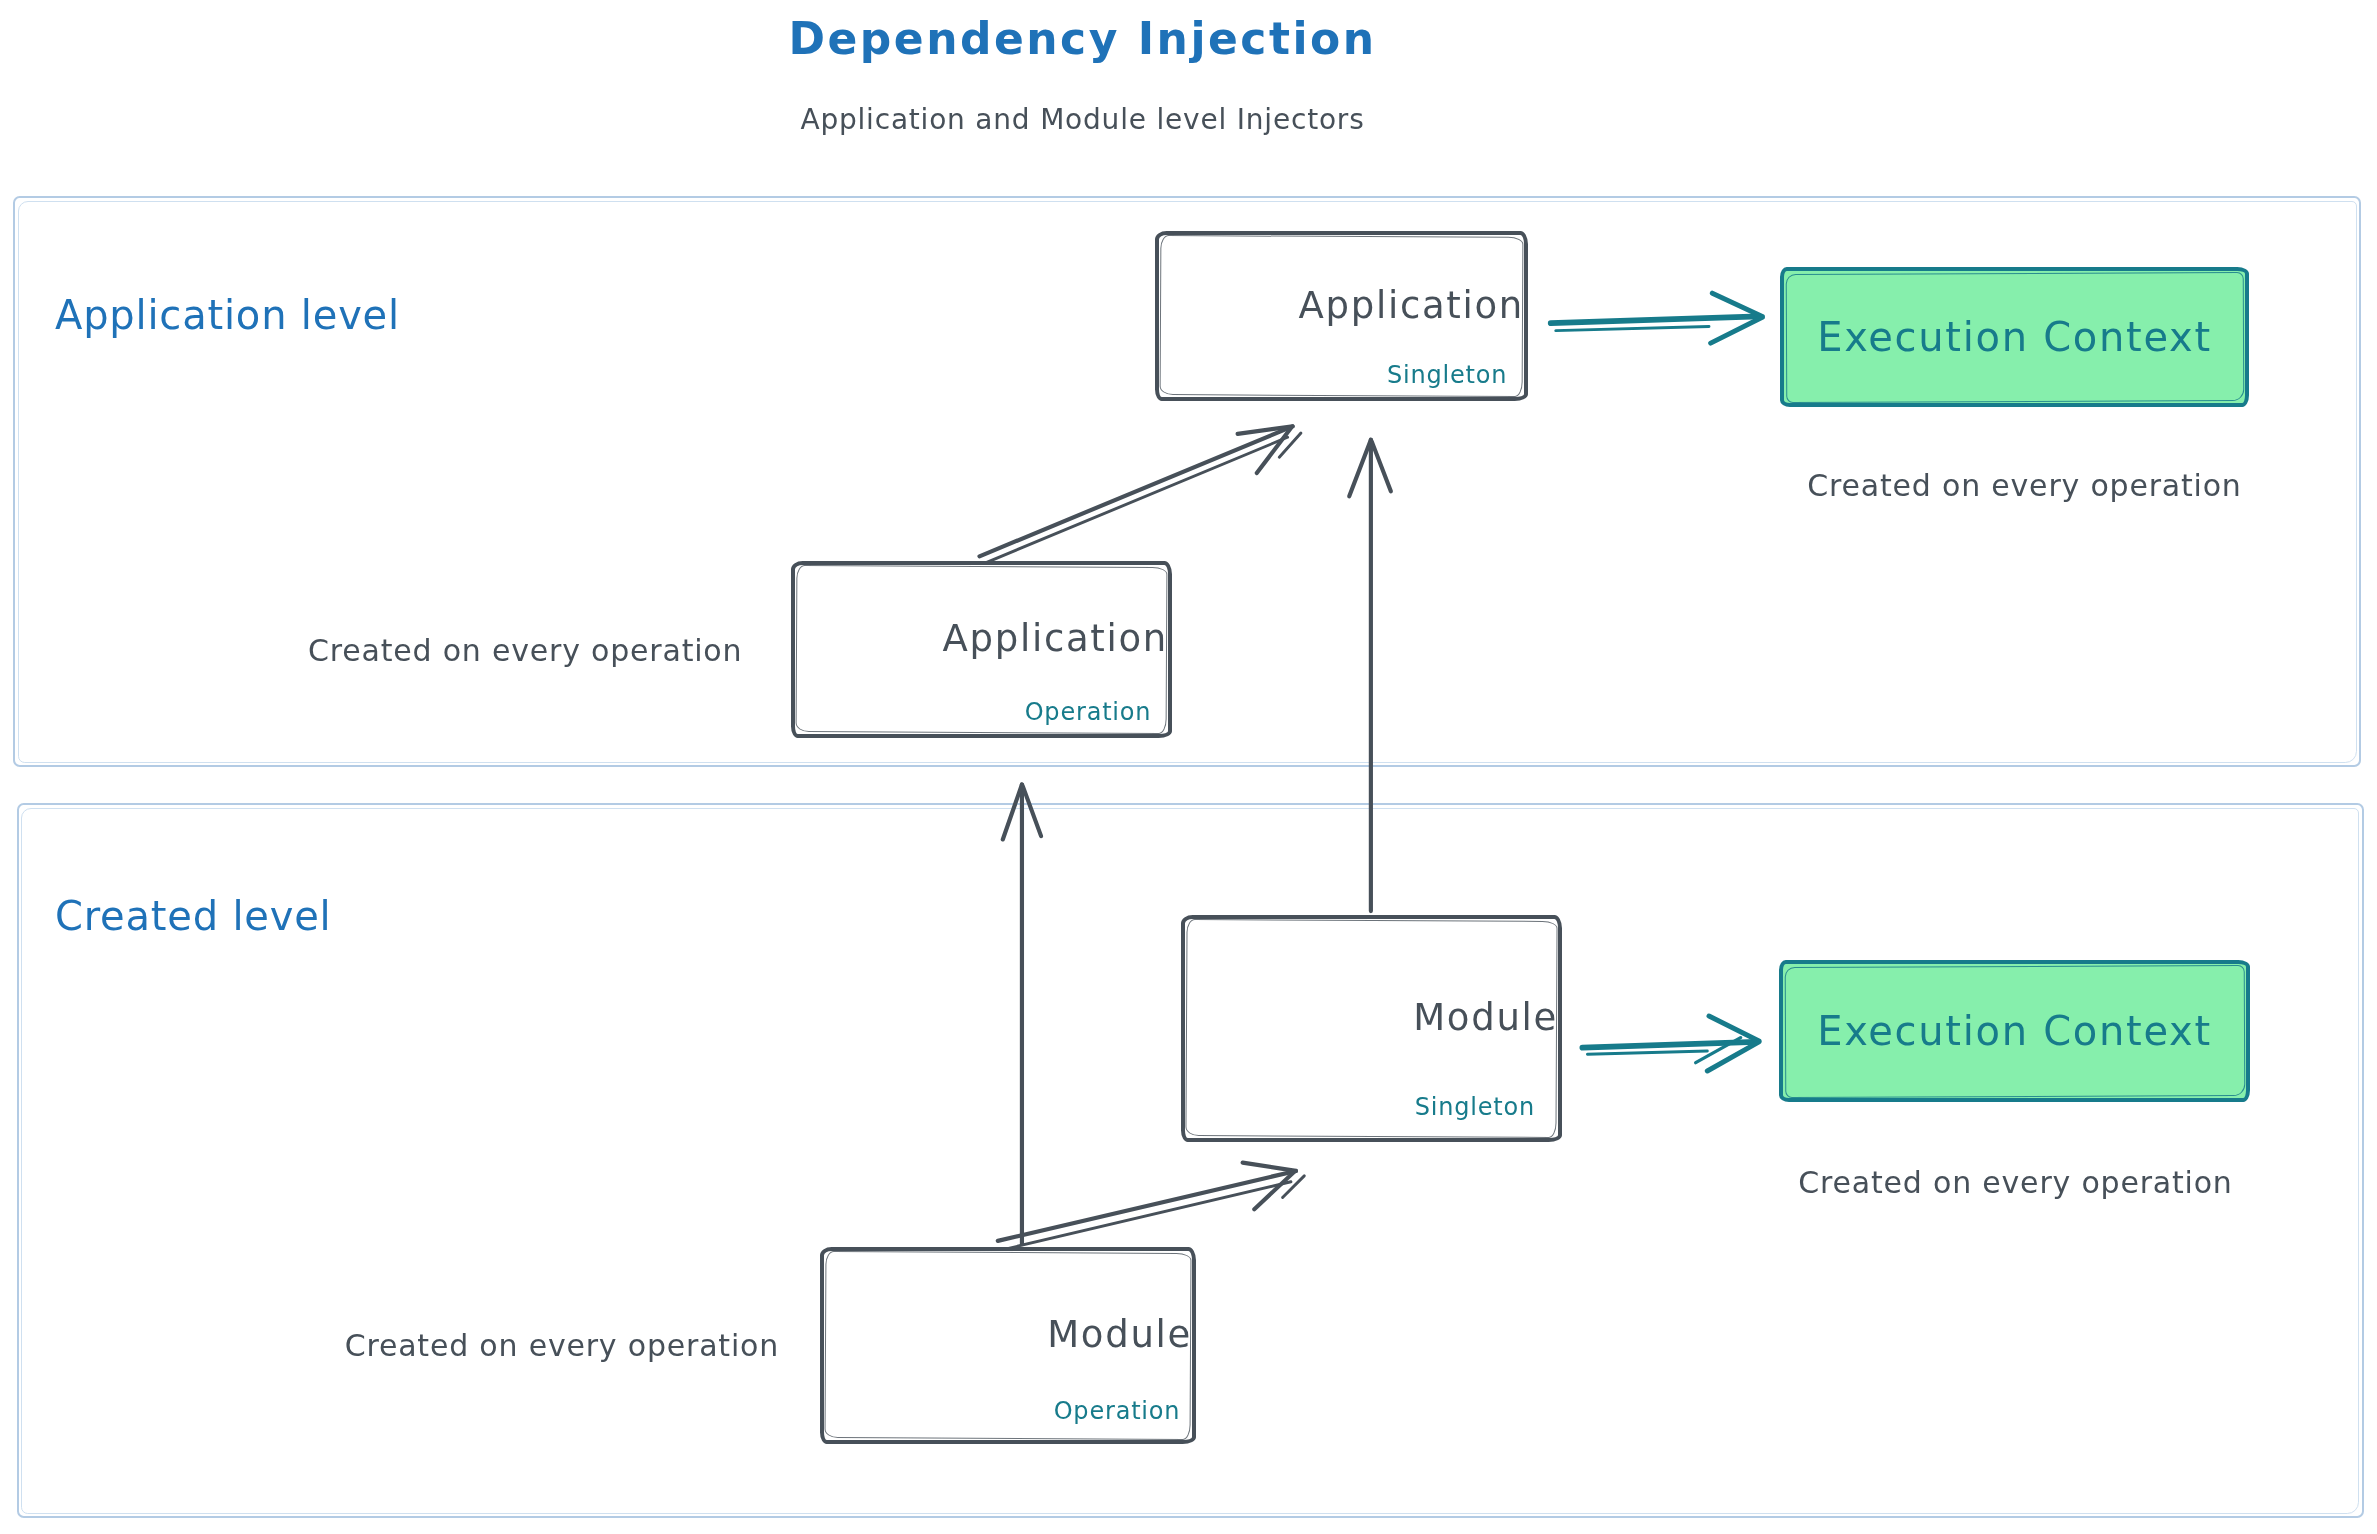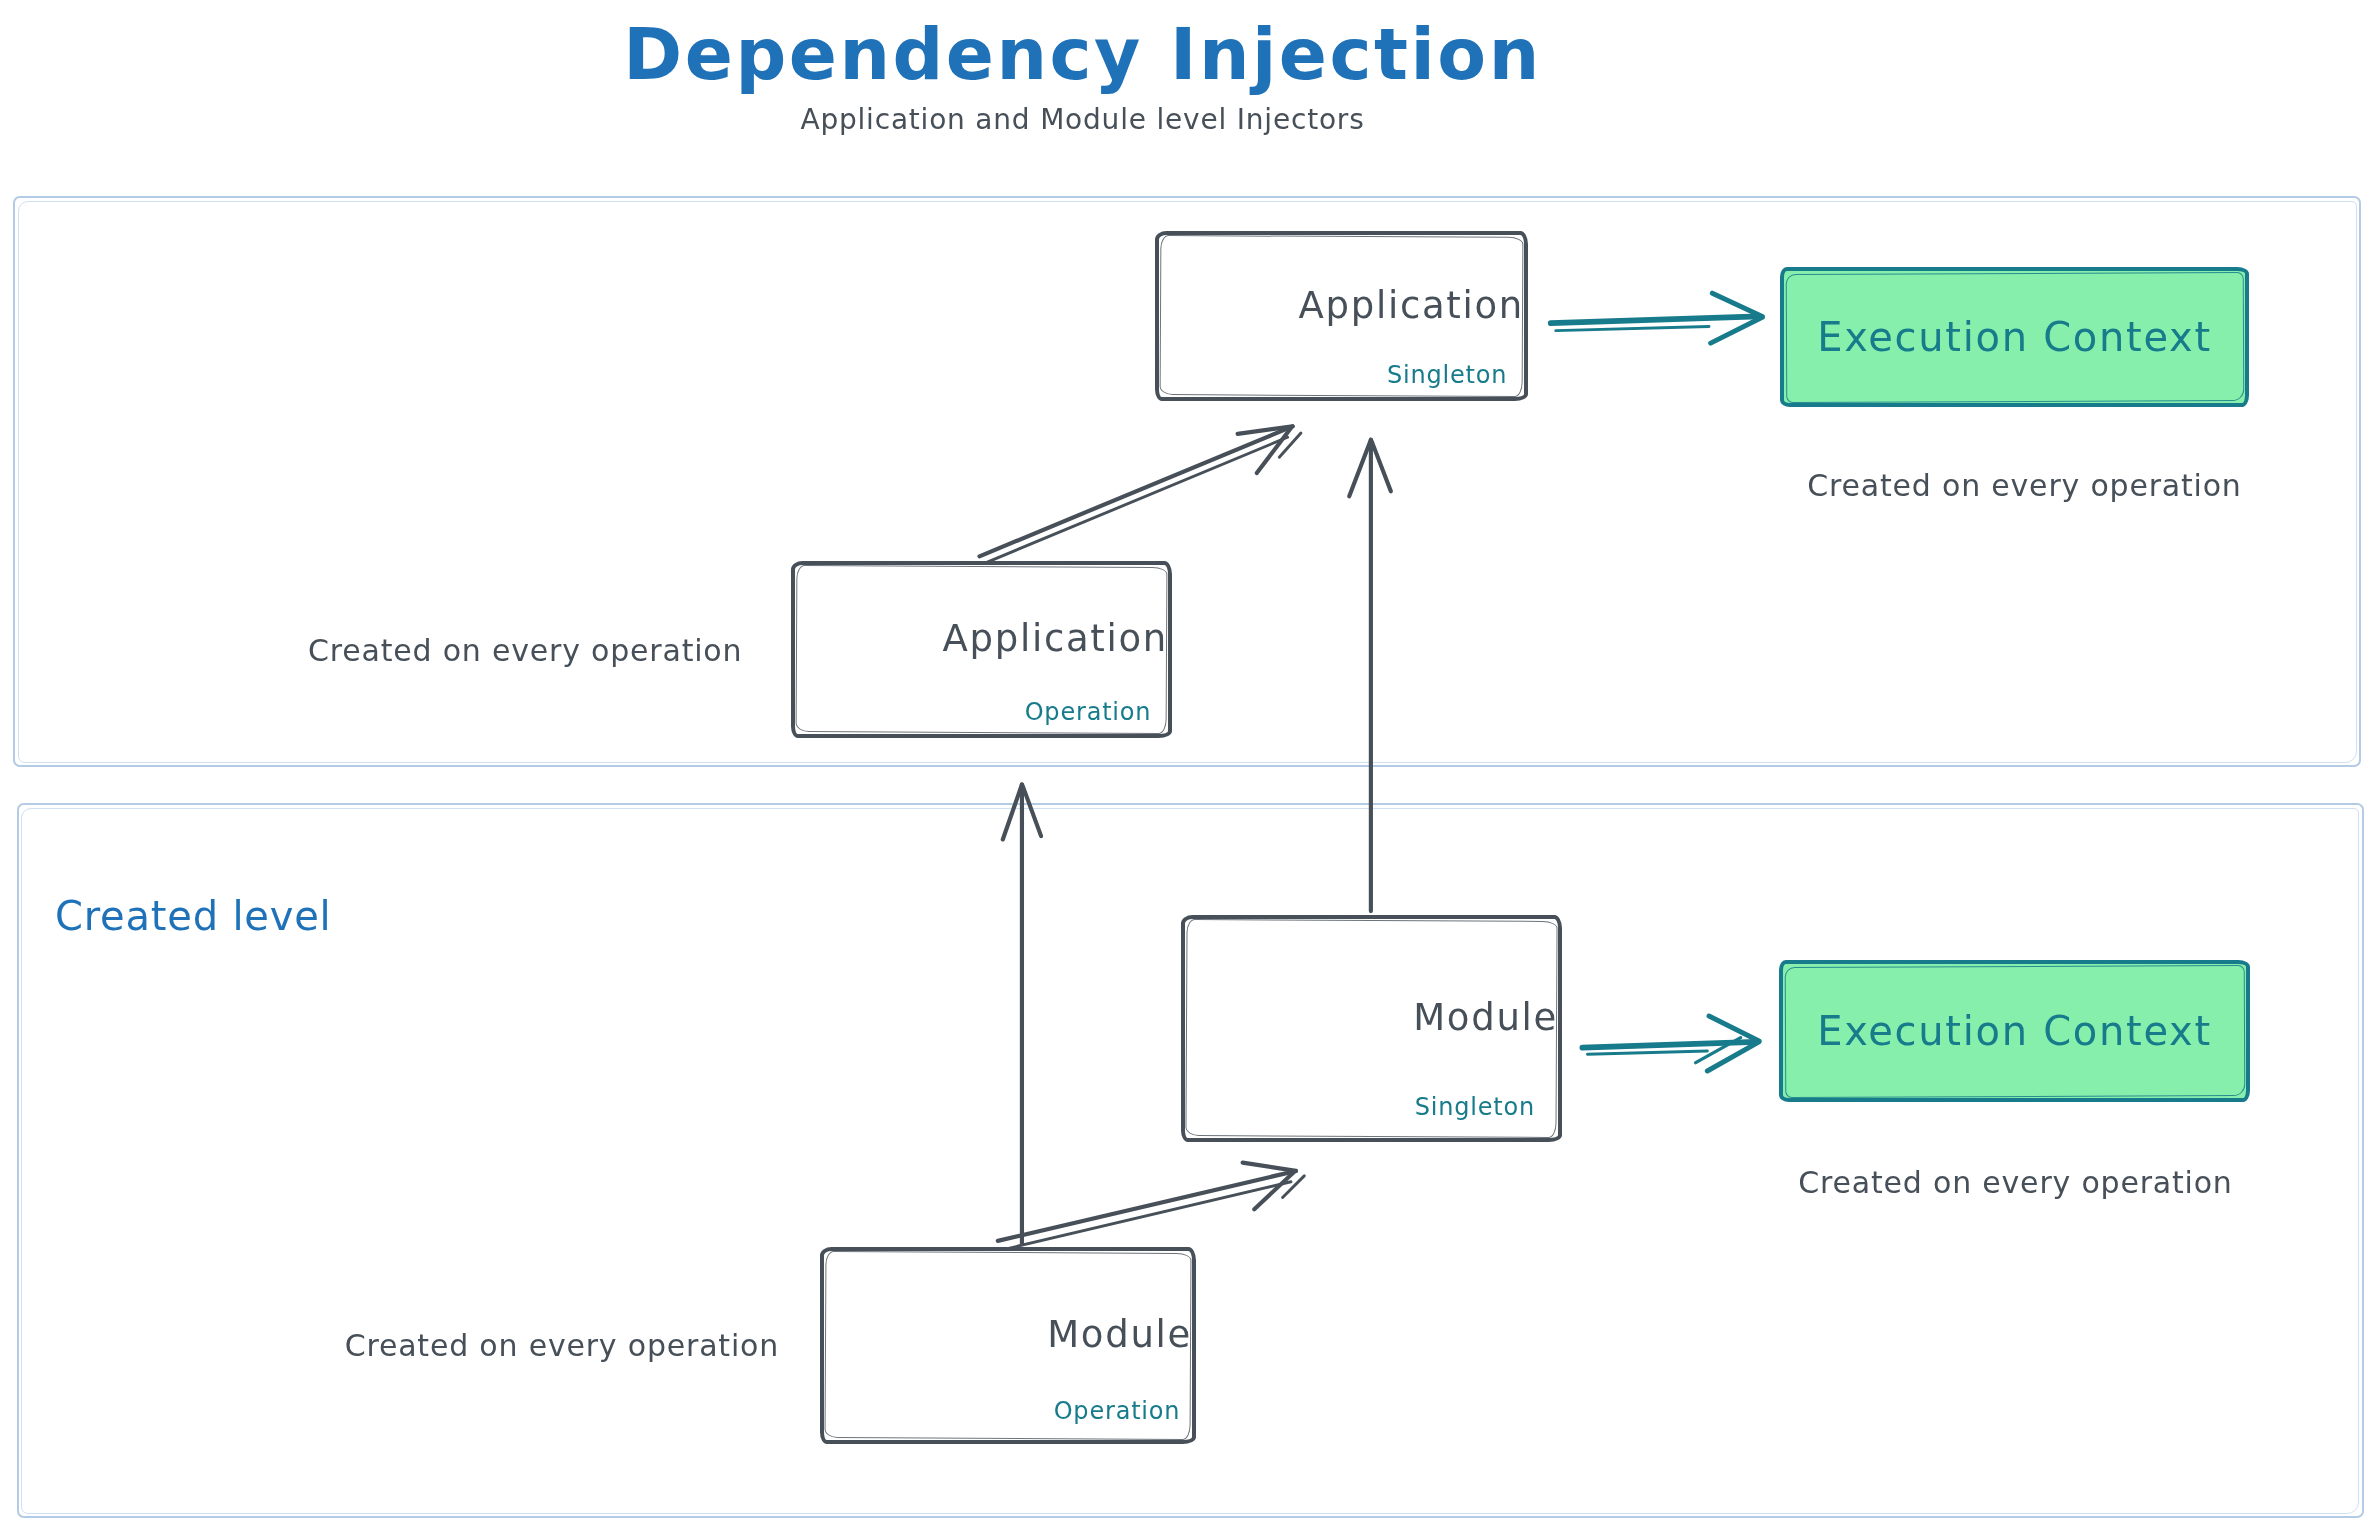--- a/index.html
+++ b/index.html
@@ -13,21 +13,21 @@
   .canvas{
     position:relative;
     width:2377px;height:1534px;
     background:#ffffff;
     font-family:"DejaVu Sans", "Liberation Sans", sans-serif;
     color:var(--dark);
     overflow:hidden;
   }
   .title{
     position:absolute;left:541px;top:13.3px;width:1083px;
-    text-align:center;font-size:71px;letter-spacing:2.5px;
+    text-align:center;font-size:44px;letter-spacing:2.5px;
     color:var(--blue);font-weight:bold;
   }
   .subtitle{
     position:absolute;left:541px;top:103px;width:1083px;
     text-align:center;font-size:28px;letter-spacing:0.8px;
     color:var(--dark);
   }
   .section{
     position:absolute;border:2.1px solid var(--section);
     border-radius:6.7px;background:transparent;
@@ -87,20 +87,21 @@
 <body>
 
 <div class="canvas">
 
   <div class="title">Dependency Injection</div>
   <div class="subtitle">Application and Module level Injectors</div>
 
   <div class="section" style="left:13.3px;top:196px;width:2348px;height:571px;"></div>
   <div class="section" style="left:16.7px;top:803px;width:2347px;height:715px;"></div>
 
+  <div class="section-label" style="left:55px;top:292px;">Application level</div>
   <div class="section-label" style="left:55px;top:893px;">Created level</div>
 
   <div class="caption" style="left:308px;top:633px;width:433px;text-align:right;">Created on every operation</div>
   <div class="caption" style="left:317px;top:1328px;width:462px;text-align:right;">Created on every operation</div>
   <div class="caption" style="left:1783px;top:468px;width:483px;text-align:center;">Created on every operation</div>
   <div class="caption" style="left:1774px;top:1165px;width:483px;text-align:center;">Created on every operation</div>
 
   <svg class="arrows" width="2377" height="1534" viewBox="0 0 2854 1842" fill="none">
 
     <g stroke="#475059" stroke-linecap="round">

